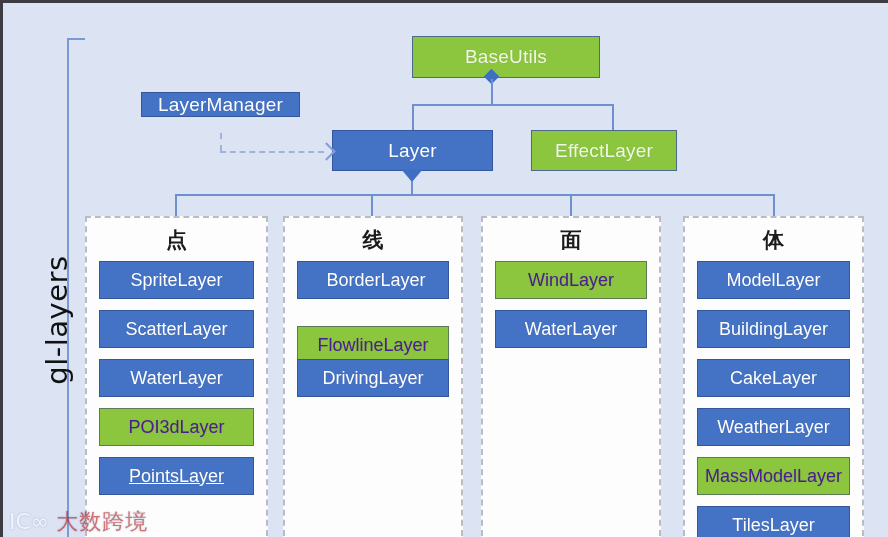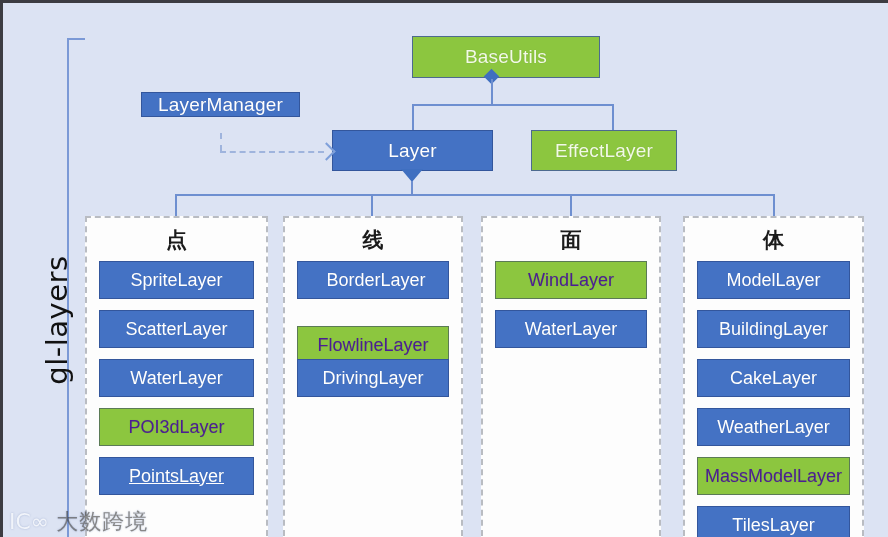--- a/index.html
+++ b/index.html
@@ -158,21 +158,21 @@
   }
   #watermark .wm-mark {
     font-size: 22px;
     color: #ffffff;
     font-family: "DejaVu Sans", sans-serif;
     text-shadow: 0 0 2px rgba(120,140,185,.9);
     line-height: 1;
   }
   #watermark .wm-text {
     font-size: 22px;
-    color: #404040;
+    color: #b91c1c;
     font-family: "DejaVu Sans", "Liberation Sans", sans-serif;
     text-shadow: 0 0 2px rgba(120,140,185,.95);
     letter-spacing: 1px;
     line-height: 1;
   }
 </style>
 </head>
 <body>
 
 <div id="canvas">

